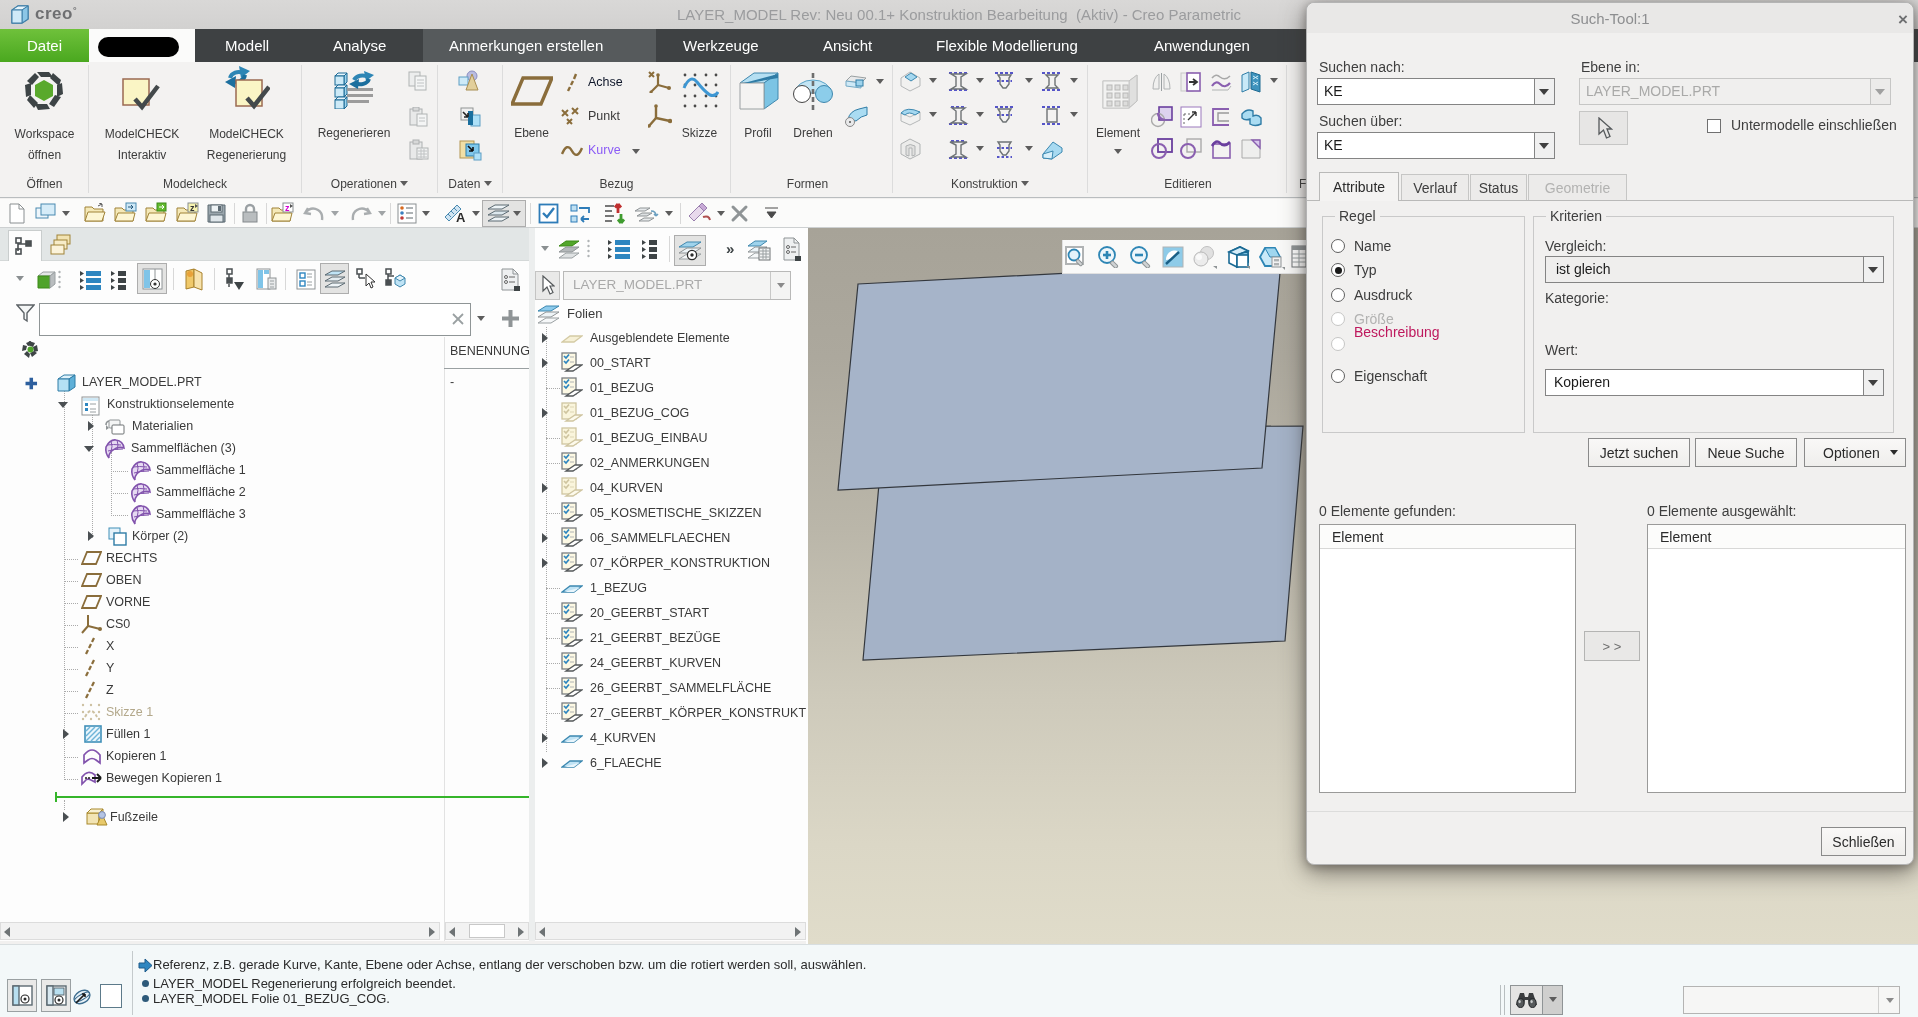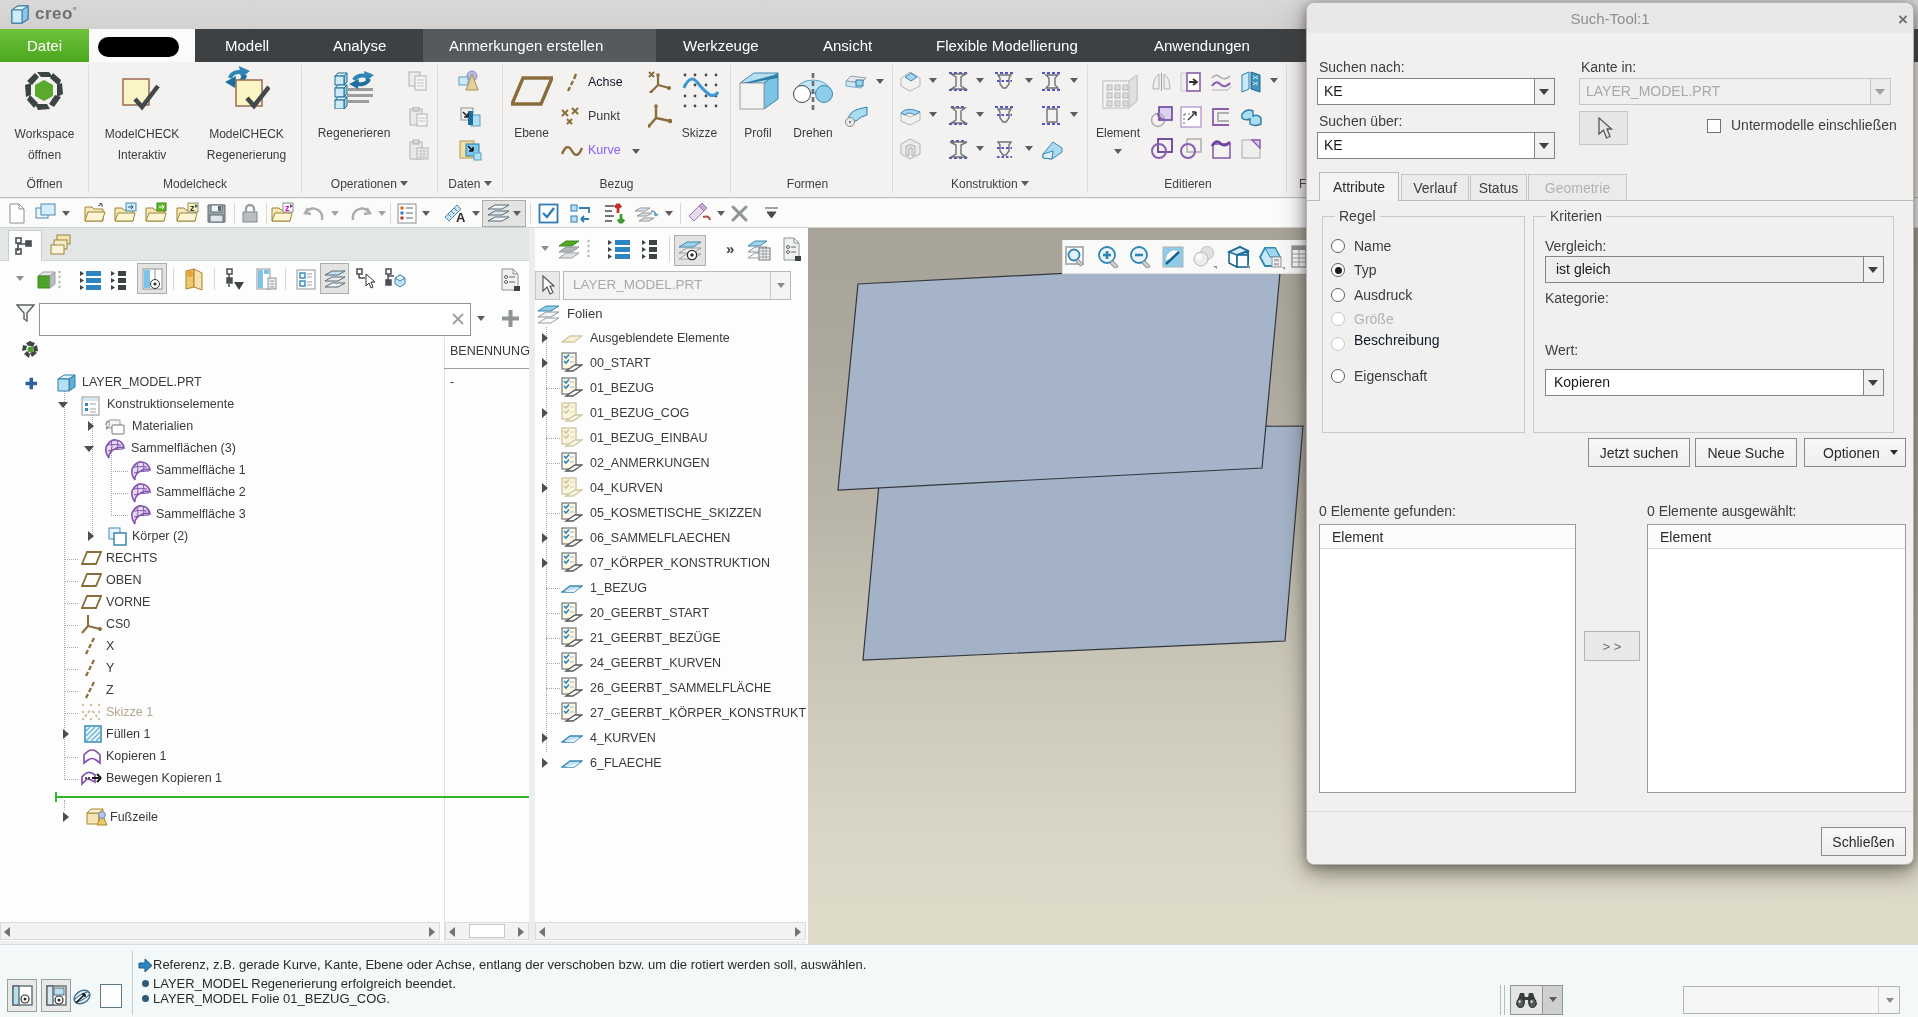--- a/index.html
+++ b/index.html
@@ -99,20 +99,21 @@
   </svg>
 
   <div id="titlebar" class="abs"></div>
   <svg class="abs" style="left:10px;top:4px" width="20" height="21" viewBox="0 0 20 21">
     <polygon points="2,6 8,2 18,2 18,15 12,19 2,19" fill="#b5ddf2" stroke="#3f7fa8" stroke-width="1.5"></polygon>
     <polygon points="2,6 8,2 18,2 12,6" fill="#e8f5fc" stroke="#3f7fa8" stroke-width="1"></polygon>
     <polygon points="12,6 18,2 18,15 12,19" fill="#8cc6e6" stroke="#3f7fa8" stroke-width="1"></polygon>
     <polygon points="2,6 12,6 12,19 2,19" fill="#cfeaf8" stroke="#3f7fa8" stroke-width="1"></polygon>
   </svg>
   <div id="creotxt" class="abs">creo<span style="font-size:9px;vertical-align:6px">°</span></div>
+  <div id="wintitle" class="abs">LAYER_MODEL Rev: Neu 00.1+ Konstruktion Bearbeitung&nbsp; (Aktiv) - Creo Parametric</div>
 
   <div id="tabrow" class="abs">
     <div id="dateitab" class="abs">Datei</div>
     <div id="activetab" class="abs">
         <div id="blackpill" class="abs"></div>
       </div>
     <div id="hovertab" class="abs"></div>
     <div class="abs tabtxt" style="left:225px">Modell</div>
     <div class="abs tabtxt" style="left:333px">Analyse</div>
     <div class="abs tabtxt" style="left:449px">Anmerkungen erstellen</div>
@@ -1340,21 +1341,21 @@
 
   <div id="dialog" class="abs">
     <div id="dlgtitle" class="abs">Such-Tool:1</div>
     <div class="abs" style="left:591px;top:7px;font-size:17px;font-weight:bold;color:#6e6f71">×</div>
     <div class="abs dlabel" style="left:12px;top:56px">Suchen nach:</div>
     <div class="abs combo" style="left:10px;top:75px;width:238px;height:27px">
       <div class="abs" style="left:6px;top:4px;font-size:14px;color:#1a1a1a">KE</div>
       <div class="dd"></div>
         <div class="ddc"></div>
     </div>
-    <div class="abs dlabel" style="left:274px;top:56px">Kante in:</div>
+    <div class="abs dlabel" style="left:274px;top:56px">Ebene in:</div>
     <div class="abs combo" style="left:272px;top:75px;width:312px;height:27px;border-color:#c6c6c5;background:#f0efee">
       <div class="abs" style="left:6px;top:4px;font-size:14px;color:#a9a9a8">LAYER_MODEL.PRT</div>
       <div class="dd" style="border-color:#c6c6c5;background:#ecebea"></div>
         <div class="ddc" style="border-top-color:#a0a0a0"></div>
     </div>
     <div class="abs dlabel" style="left:12px;top:110px">Suchen über:</div>
     <div class="abs combo" style="left:10px;top:129px;width:238px;height:27px">
       <div class="abs" style="left:6px;top:4px;font-size:14px;color:#1a1a1a">KE</div>
       <div class="dd"></div>
         <div class="ddc"></div>
@@ -1377,21 +1378,21 @@
       <div class="abs radio" style="left:8px;top:22px"></div>
         <div class="abs radlab" style="left:31px;top:21px">Name</div>
       <div class="abs radio" style="left:8px;top:46px"></div>
         <div class="abs" style="left:11.5px;top:49.5px;width:7px;height:7px;border-radius:50%;background:#1a1a1a"></div>
         <div class="abs radlab" style="left:31px;top:45px">Typ</div>
       <div class="abs radio" style="left:8px;top:71px"></div>
         <div class="abs radlab" style="left:31px;top:70px">Ausdruck</div>
       <div class="abs radio" style="left:8px;top:95px;border-color:#c6c6c5"></div>
         <div class="abs radlab" style="left:31px;top:94px;color:#b2b2b1">Größe</div>
       <div class="abs radio" style="left:8px;top:120px;border-color:#c6c6c5"></div>
-        <div class="abs radlab" style="left:31px;top:115px;color:#0f172a">Beschreibung</div>
+        <div class="abs radlab" style="left:31px;top:107px;color:#be185d">Beschreibung</div>
       <div class="abs radio" style="left:8px;top:152px"></div>
         <div class="abs radlab" style="left:31px;top:151px">Eigenschaft</div>
     </div>
 
     <div class="abs grp" style="left:226px;top:213px;width:361px;height:217px">
       <div class="grplab">Kriterien</div>
       <div class="abs dlabel" style="left:11px;top:21px">Vergleich:</div>
       <div class="abs combo" style="left:11px;top:39px;width:339px;height:27px;background:#efeeed">
         <div class="abs" style="left:10px;top:4px;font-size:14px;color:#1a1a1a">ist gleich</div>
         <div class="dd"></div>

